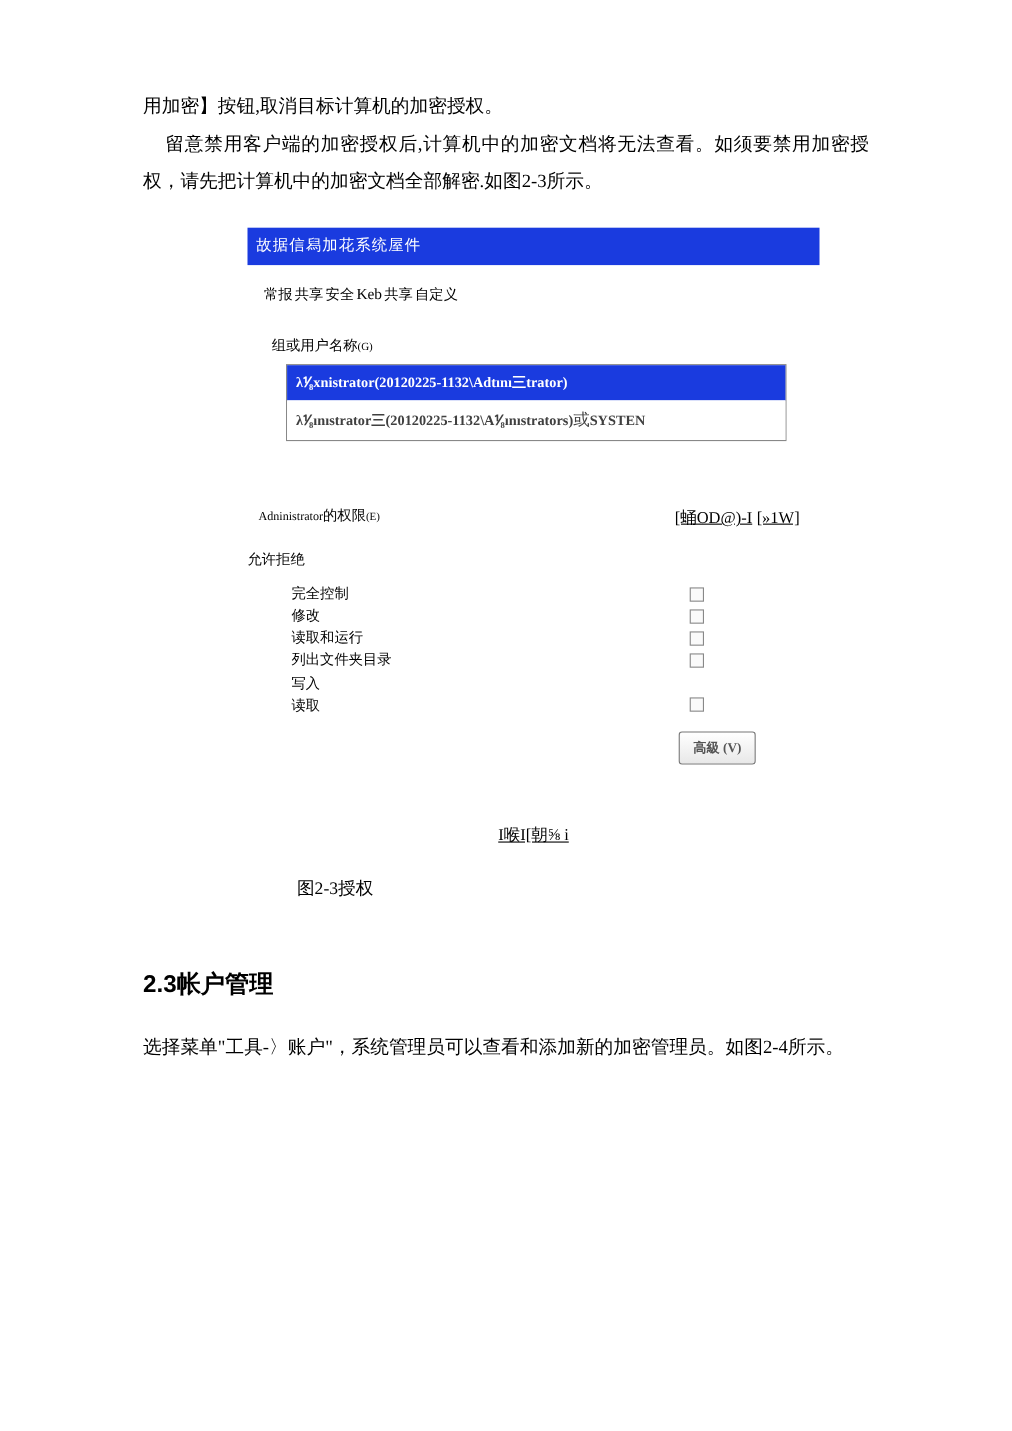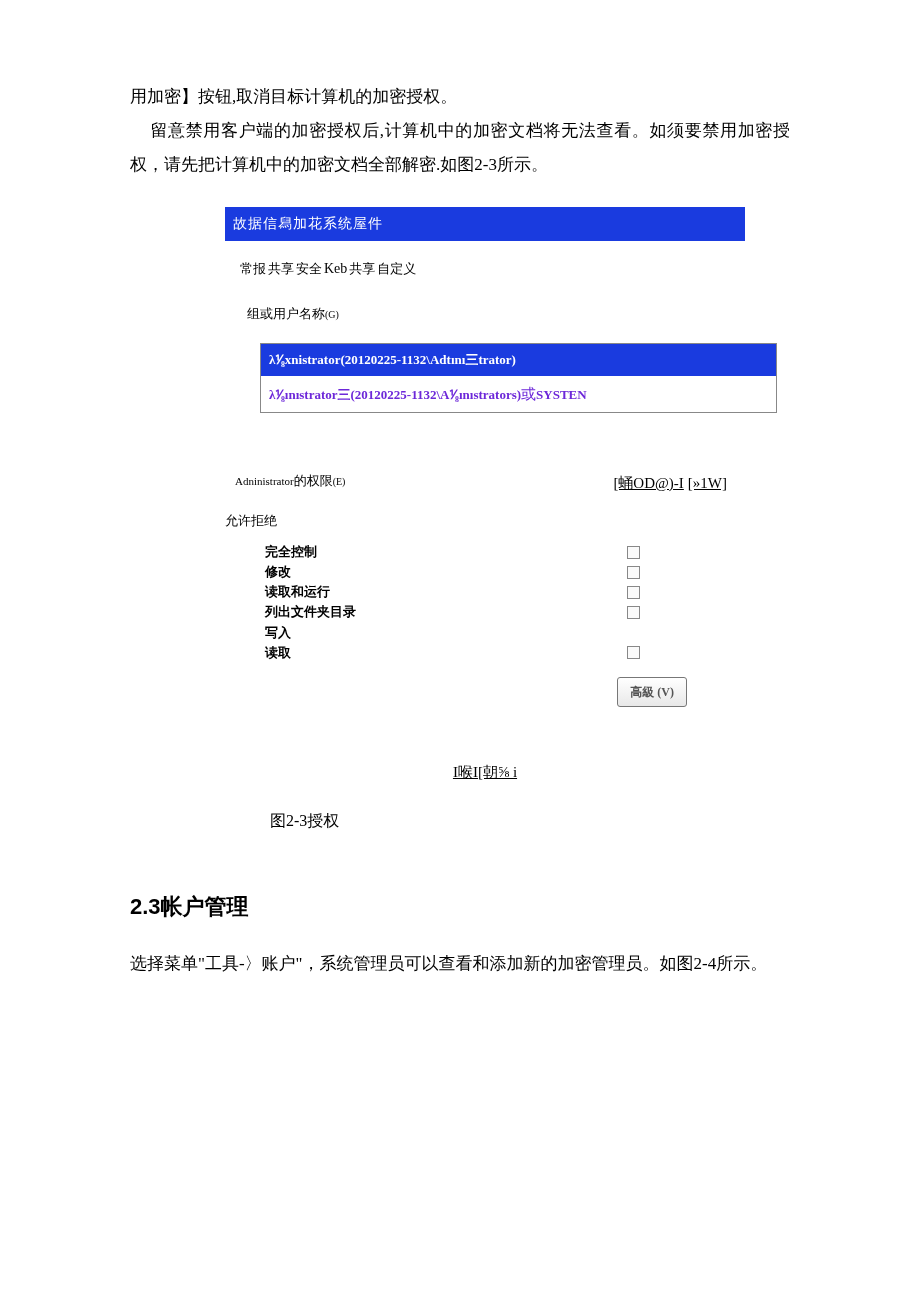--- a/index.html
+++ b/index.html
@@ -32,37 +32,37 @@
       font-size: 13px;
     }
     .tabs span { margin-right: 2px; }
     .tabs .sub { font-size: 14px; }
     .group-label {
       margin: 18px 0 0 22px;
       font-size: 13px;
     }
     .group-label .sub { font-size: 10px; }
     .userlist {
-      margin: 16px 0 0 35px;
-      width: 517px;
+      margin: 4px 0 0 35px;
+      width: 455px;
       border: 1px solid #888;
     }
     .userlist .row {
       padding: 3px 8px;
       font-family: "Times New Roman", serif;
       font-weight: bold;
       font-size: 13px;
     }
     .userlist .row.selected {
       background: #1a3bdf;
       color: #fff;
     }
     .userlist .row.second {
       background: #fff;
-      color: #6d28d9;
+      color: #404040;
     }
     .userlist .row.second .cjk { font-family: "SimSun", serif; font-weight: normal; font-size: 15px; }
     .btn-area-top {
       margin: 55px 0 0 0;
       display: flex;
       align-items: flex-start;
     }
     .perm-label {
       margin-left: 10px;
       font-size: 13px;
@@ -85,21 +85,20 @@
       font-size: 13px;
     }
     .perm-table {
       margin-left: 40px;
     }
     .perm-row {
       display: flex;
       align-items: center;
       line-height: 1.55;
       font-size: 13px;
-      font-weight: bold;
     }
     .perm-row .label { width: 300px; }
     .perm-row .chk {
       width: 13px; height: 13px;
       border: 1px solid #888;
       background: #fafafa;
       margin-left: 62px;
     }
     .adv-btn-wrap {
       margin: 14px 0 0 0;

